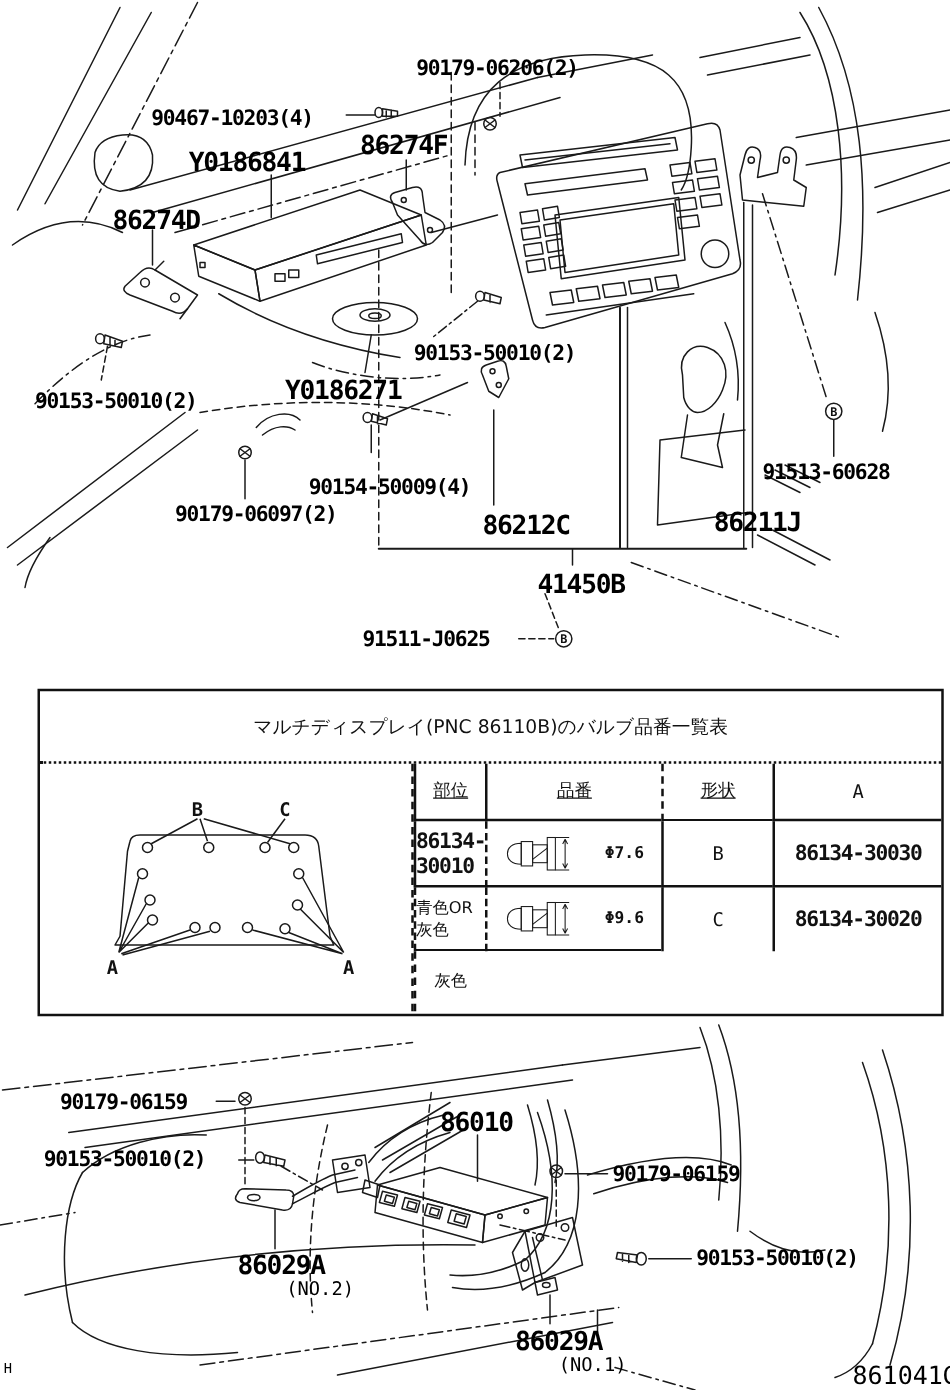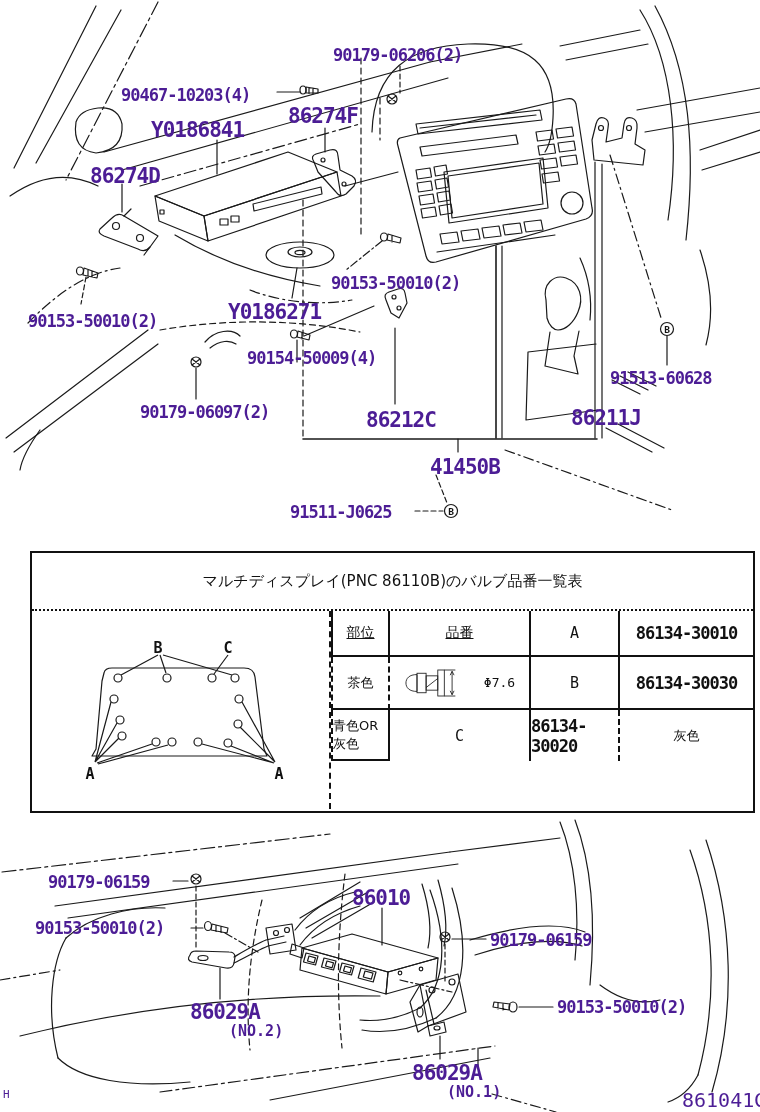--- a/index.html
+++ b/index.html
@@ -1,22 +1,22 @@
 <!DOCTYPE html>
 <html><head>
 <meta charset="utf-8">
 <style>
   html,body{margin:0;padding:0;background:#f0f0f0;}
   #canvas{position:relative;width:760px;height:1112px;background:#ffffff;overflow:hidden;
           font-family:"DejaVu Sans Mono","Liberation Mono",monospace;color:#111;}
   #lineart{position:absolute;left:0;top:0;width:760px;height:1112px;}
-  .lbl{position:absolute;white-space:nowrap;font-weight:bold;letter-spacing:-1px;color:#4c1d95;}
+  .lbl{position:absolute;white-space:nowrap;font-weight:bold;letter-spacing:-1px;color:#000000;}
   .lbl-m{font-size:17px;}
   .lbl-l{font-size:21px;}
-  .lbl-s{font-size:15px;font-weight:bold;letter-spacing:0;}
+  .lbl-s{font-size:15px;font-weight:normal;letter-spacing:0;}
   .lbl-code{font-size:20px;font-weight:normal;letter-spacing:0;}
   .lbl-h{font-size:11px;font-weight:normal;letter-spacing:0;}
   
   .bulb-table{position:absolute;left:30px;top:551px;width:721px;height:258px;border:2px solid #111;
               font-family:"DejaVu Sans","Liberation Sans",sans-serif;}
   .bt-title{height:56px;border-bottom:2px dotted #111;display:flex;flex-direction:column;
             justify-content:center;align-items:center;gap:3px;}
   .bt-title .t1{font-size:15px;}
   .bt-title .t2{font-size:14px;}
   .bt-grid{display:grid;grid-template-columns:299px 57px 141px 89px 1fr;
@@ -24,21 +24,21 @@
   .cell{display:flex;align-items:center;justify-content:center;box-sizing:border-box;}
   .diagcell{grid-column:1;grid-row:1/5;border-right:2px dashed #111;position:relative;}
   .b-sol{border-left:2px solid #111;}
   .b-dash{border-left:2px dashed #111;}
   .r-line{border-bottom:2px solid #111;}
   .hdr{font-size:14px;text-decoration:underline;}
   .partletter{font-size:15px;font-family:"DejaVu Sans Mono",monospace;}
   .pnum{font-size:17px;font-weight:bold;font-family:"DejaVu Sans Mono",monospace;letter-spacing:-1px;}
   .sock{font-size:13px;}
   .shapecell{gap:2px;}
-  .phi{font-size:13px;font-family:"DejaVu Sans Mono",monospace;}
+  .phi{font-size:13px;font-family:"DejaVu Sans Mono",monospace;font-weight:bold;}
 </style>
 </head>
 <body>
 
 <div id="canvas">
 
   <svg id="lineart" viewBox="0 0 760 1112" fill="none" stroke="#1a1a1a" stroke-width="1.2" stroke-linecap="round" stroke-linejoin="round">
 
     <g>
       <path d="M 96 6 L 14 168"></path>
@@ -308,23 +308,23 @@
   </svg>
 
   <div class="lbl lbl-m" style="left:333px;top:45px">90179-06206(2)</div>
   <div class="lbl lbl-m" style="left:121px;top:85px">90467-10203(4)</div>
   <div class="lbl lbl-l" style="left:288px;top:104px">86274F</div>
   <div class="lbl lbl-l" style="left:151px;top:118px">Y0186841</div>
   <div class="lbl lbl-l" style="left:90px;top:164px">86274D</div>
   <div class="lbl lbl-m" style="left:28px;top:311px">90153-50010(2)</div>
   <div class="lbl lbl-l" style="left:228px;top:300px">Y0186271</div>
   <div class="lbl lbl-m" style="left:331px;top:273px">90153-50010(2)</div>
-  <div class="lbl lbl-m" style="left:247px;top:348px">90154-50009(4)</div>
+  <div class="lbl lbl-m" style="left:247px;top:380px">90154-50009(4)</div>
   <div class="lbl lbl-m" style="left:140px;top:402px">90179-06097(2)</div>
-  <div class="lbl lbl-l" style="left:366px;top:408px">86212C</div>
+  <div class="lbl lbl-l" style="left:386px;top:408px">86212C</div>
   <div class="lbl lbl-l" style="left:571px;top:406px">86211J</div>
   <div class="lbl lbl-m" style="left:610px;top:368px">91513-60628</div>
   <div class="lbl lbl-l" style="left:430px;top:455px">41450B</div>
   <div class="lbl lbl-m" style="left:290px;top:502px">91511-J0625</div>
 
   <div class="bulb-table">
     <div class="bt-title">
       <div class="t1">マルチディスプレイ(PNC 86110B)のバルブ品番一覧表</div>
     </div>
     <div class="bt-grid">
@@ -351,39 +351,50 @@
           <path d="M 243 151 L 210 91 M 243 151 L 208 116 M 242 152 L 170 133 M 242 152 L 199 135"></path>
           <text x="126" y="42" text-anchor="middle" fill="#111" stroke="none">B</text>
           <text x="196" y="42" text-anchor="middle" fill="#111" stroke="none">C</text>
           <text x="58" y="168" text-anchor="middle" fill="#111" stroke="none">A</text>
           <text x="247" y="168" text-anchor="middle" fill="#111" stroke="none">A</text>
         </svg>
       </div>
 
       <div class="cell hdr b-sol r-line">部位</div>
       <div class="cell hdr b-sol r-line">品番</div>
+      <div class="cell hdr b-dash r-line">形状</div>
 
       <div class="cell partletter b-sol r-line">A</div>
       <div class="cell pnum b-sol r-line">86134-30010</div>
-      <div class="cell sock b-dash r-line">茶色</div>
       <div class="cell shapecell b-dash r-line">
         <svg width="78" height="44" viewBox="0 0 120 44" fill="none" stroke="#1a1a1a" stroke-width="1.3">
           <path d="M 20 9 C 8 9 3 15 3 22 C 3 29 8 35 20 35 Z"></path>
             <rect x="20" y="7" width="14" height="30"></rect>
           <rect x="34" y="11" width="18" height="22"></rect>
             <path d="M 34 29 L 52 15"></path>
           <rect x="52" y="2" width="10" height="40"></rect>
           <path d="M 74 4 V 40 M 74 4 l -3 6 M 74 4 l 3 6 M 74 40 l -3 -6 M 74 40 l 3 -6 M 62 2 H 79 M 62 42 H 79"></path>
         </svg>
         <span class="phi">Φ7.6</span>
       </div>
 
       <div class="cell partletter b-sol r-line">B</div>
       <div class="cell pnum b-sol r-line">86134-30030</div>
       <div class="cell sock b-dash r-line">青色OR灰色</div>
+      <div class="cell shapecell b-dash r-line">
+        <svg width="78" height="44" viewBox="0 0 120 44" fill="none" stroke="#1a1a1a" stroke-width="1.3">
+          <path d="M 20 9 C 8 9 3 15 3 22 C 3 29 8 35 20 35 Z"></path>
+            <rect x="20" y="7" width="14" height="30"></rect>
+          <rect x="34" y="11" width="18" height="22"></rect>
+            <path d="M 34 29 L 52 15"></path>
+          <rect x="52" y="2" width="10" height="40"></rect>
+          <path d="M 74 4 V 40 M 74 4 l -3 6 M 74 4 l 3 6 M 74 40 l -3 -6 M 74 40 l 3 -6 M 62 2 H 79 M 62 42 H 79"></path>
+        </svg>
+        <span class="phi">Φ9.6</span>
+      </div>
 
       <div class="cell partletter b-sol">C</div>
       <div class="cell pnum b-sol">86134-30020</div>
       <div class="cell sock b-dash">灰色</div>
     </div>
   </div>
 
   <div class="lbl lbl-m" style="left:48px;top:872px">90179-06159</div>
   <div class="lbl lbl-m" style="left:35px;top:918px">90153-50010(2)</div>
   <div class="lbl lbl-l" style="left:352px;top:886px">86010</div>

